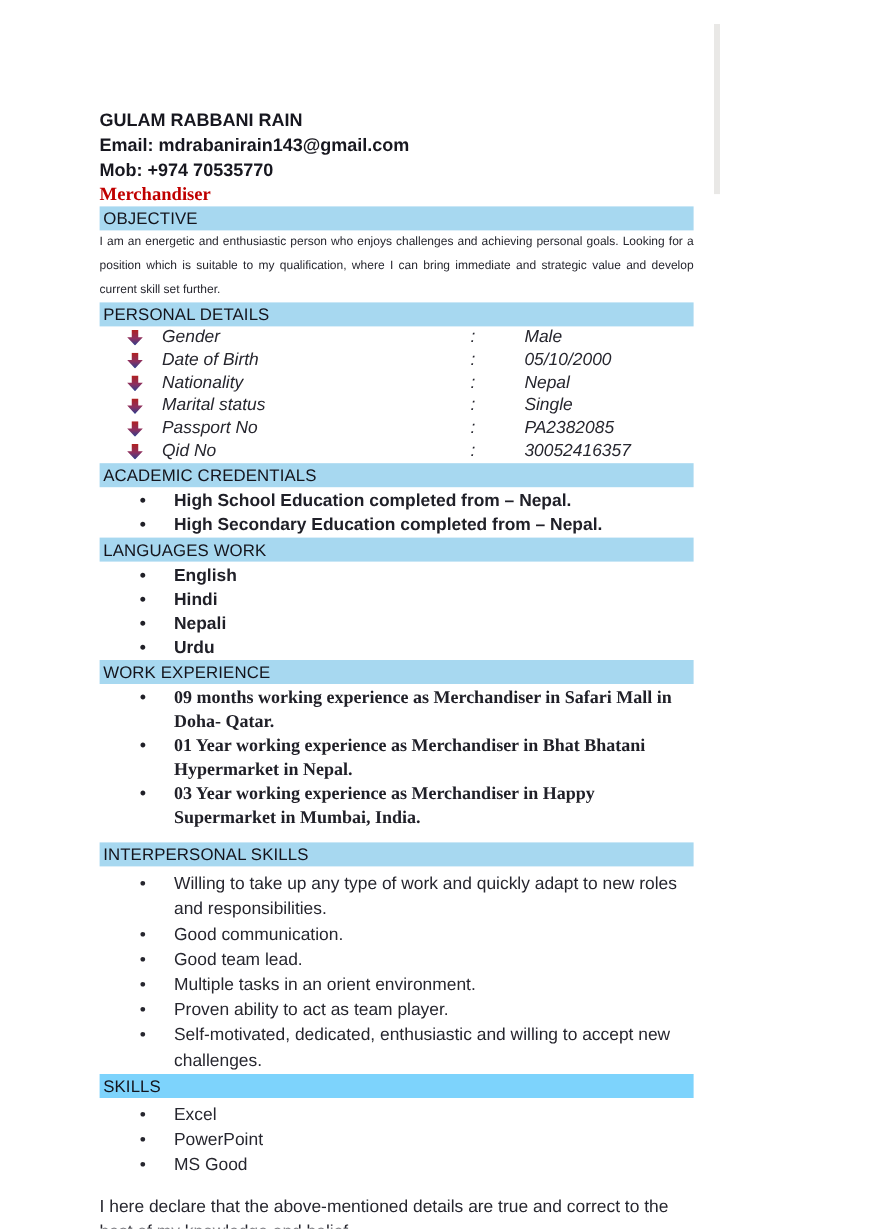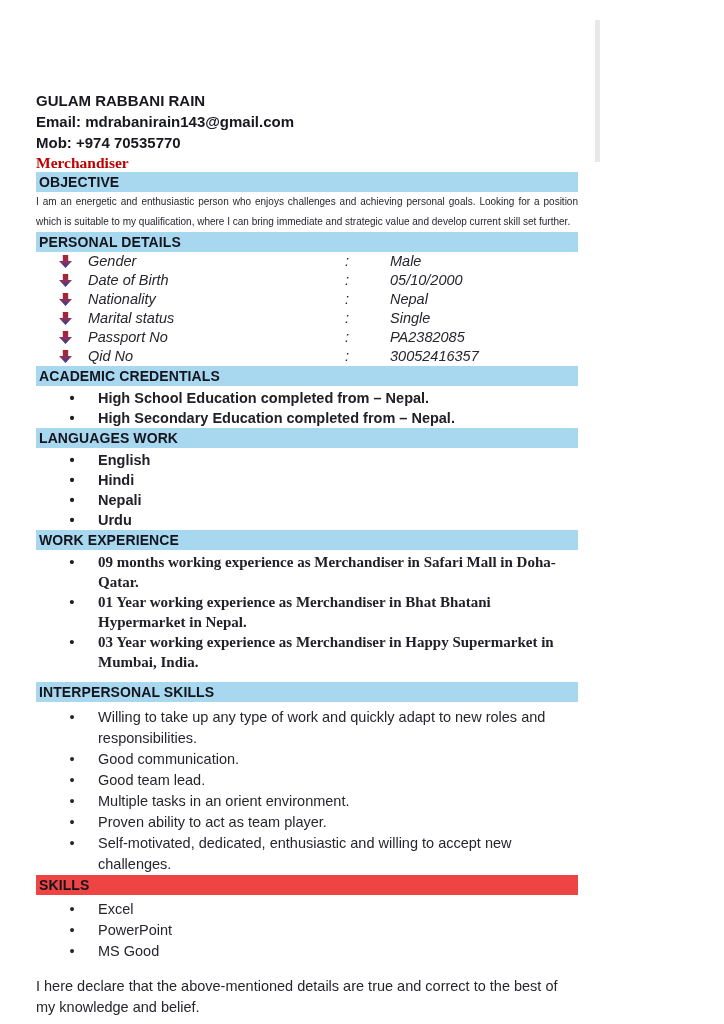--- a/index.html
+++ b/index.html
@@ -5,20 +5,21 @@
   * { box-sizing: border-box; margin: 0; padding: 0; }
   html, body { background: #ffffff; }
   .page {
     position: relative;
     width: 600px;
     height: 1024px;
     background: #ffffff;
     font-family: "Liberation Sans", sans-serif;
     color: #1d1d24;
     overflow: hidden;
+    padding-left: 47px;
   }
   .content { padding: 90px 22px 0 36px; }
 
   
   .h-name, .h-contact { font-weight: bold; font-size: 15px; line-height: 21px; color: #17171f; }
   .h-title {
     font-family: "Liberation Serif", serif;
     font-weight: bold;
     font-size: 15.5px;
     line-height: 19px;
@@ -30,21 +31,21 @@
     left: 595px; top: 20px;
     width: 115px; height: 142px;
     overflow: hidden;
   }
   .photo svg { display: block; }
 
   
   .bar {
     height: 20px;
     line-height: 20px;
-    font-weight: bold;
+    font-weight: normal;
     font-size: 14px;
     padding-left: 3px;
     color: #14141c;
     letter-spacing: 0.1px;
   }
 
   
   .objective {
     font-size: 10px;
     line-height: 20px;
@@ -317,21 +318,21 @@
           <span class="li-dot">•</span>
           <span class="li-text">Proven ability to act as team player.</span>
         </div>
 
         <div class="li-row">
           <span class="li-dot">•</span>
           <span class="li-text">Self-motivated, dedicated, enthusiastic and willing to accept new challenges.</span>
         </div>
       </div>
 
-    <div class="bar accent-bg" style="background: #ef4444;">SKILLS</div>
+    <div class="bar accent-bg" style="background: #7dd3fc;">SKILLS</div>
     <div class="skillslist">
 
         <div class="li-row">
           <span class="li-dot">•</span>
           <span class="li-text">Excel</span>
         </div>
 
         <div class="li-row">
           <span class="li-dot">•</span>
           <span class="li-text">PowerPoint</span>

